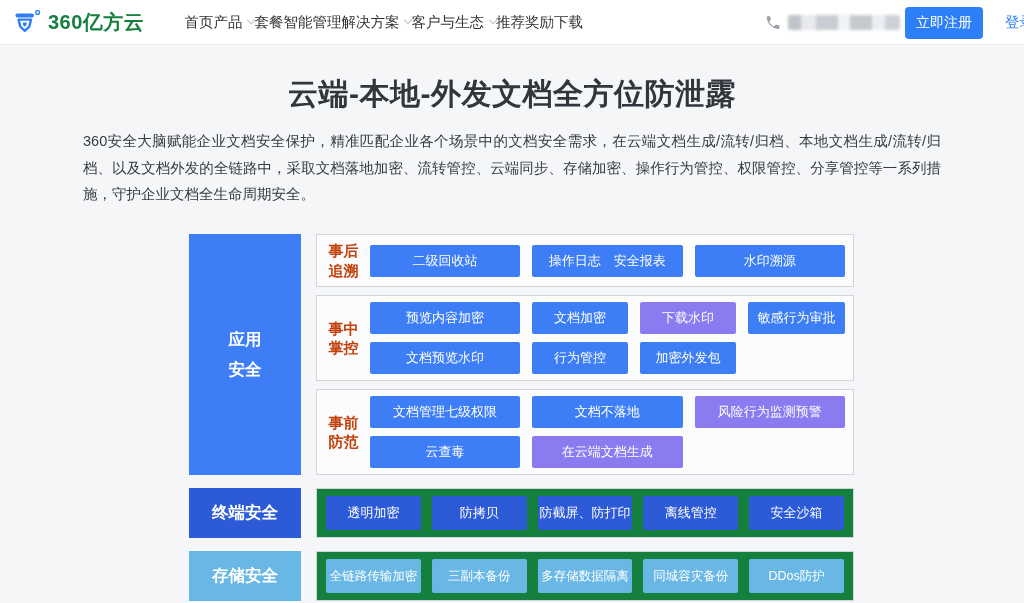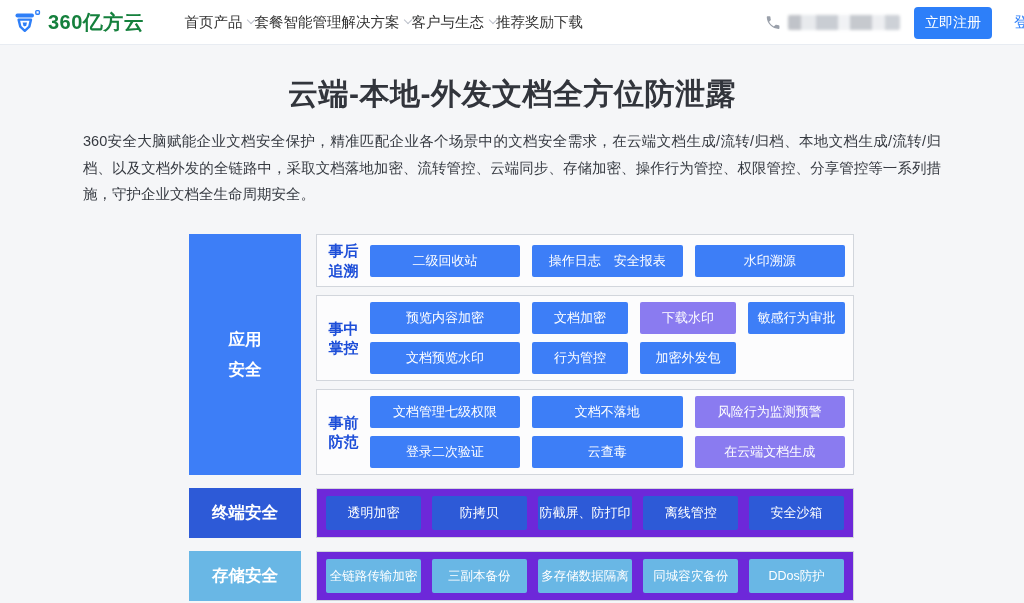--- a/index.html
+++ b/index.html
@@ -28,21 +28,21 @@
     width:112px; height:15px; margin-left:8px; border-radius:2px;
     background:linear-gradient(90deg,
       rgba(140,146,156,.55) 0 13px, rgba(212,216,222,.55) 13px 28px,
       rgba(165,171,181,.6) 28px 50px, rgba(226,229,234,.5) 50px 62px,
       rgba(150,156,166,.55) 62px 84px, rgba(218,221,227,.5) 84px 97px,
       rgba(172,178,188,.6) 97px 112px);
     filter:blur(1.6px);
   }
   .register-btn {
     background:#2d7ff9; color:#fff; font-size:14px; padding:7px 11px;
-    border:none; border-radius:4px; margin-left:14px; cursor:pointer; white-space:nowrap;
+    border:none; border-radius:4px; margin-left:5px; cursor:pointer; white-space:nowrap;
     font-family:inherit;
   }
   .login-link { color:#2d7ff9; font-size:14.5px; margin-left:22px; white-space:nowrap; cursor:pointer; text-decoration:none; }
   
   .hero-title { margin:29px 0 0; text-align:center; font-size:30px; font-weight:700; color:#32353c; letter-spacing:.5px; }
   .hero-desc { width:858px; margin:13px auto 0; font-size:14.5px; line-height:1.84; color:#363a41; text-align:justify; }
   
   .diagram { margin:26px 0 0 189px; width:665px; display:flex; flex-direction:column; gap:13px; }
   .dg-row { display:flex; gap:15px; }
   .cat {
@@ -52,34 +52,34 @@
   }
   .cat-app { background:#3d7ef7; }
   .cat-terminal { background:#2d5ad7; height:50px; }
   .cat-storage { background:#69b7e5; height:50px; }
   .panel-stack { flex:1; display:flex; flex-direction:column; gap:8px; }
   .panel {
     background:#fcfcfd; border:1px solid #d2d6dc;
     display:flex; align-items:center; padding:6px 8px 6px 0;
   }
   .panel-label {
-    width:53px; flex:none; text-align:center; color:#1d4ed8; font-weight:700;
+    width:53px; flex:none; text-align:center; color:#c2410c; font-weight:700;
     font-size:15px; line-height:1.3; white-space:pre-line;
   }
   .fgrid { flex:1; display:grid; gap:8px 12px; }
   .g3 { grid-template-columns:150px 1fr 1fr; }
   .g4 { grid-template-columns:150px 96px 96px 1fr; }
   .fbtn {
     height:32px; display:flex; align-items:center; justify-content:center;
     color:#fff; font-size:13px; border-radius:2px; white-space:nowrap;
   }
   .fbtn.blue { background:#3d7ef7; }
   .fbtn.purple { background:#8a7bf0; }
   .panel-flat {
-    flex:1; background:#6d28d9; border:1px solid #d2d6dc;
+    flex:1; background:#15803d; border:1px solid #d2d6dc;
     display:flex; align-items:center; gap:11px; padding:0 9px; height:50px;
   }
   .panel-flat .fbtn { flex:1; height:34px; }
   .terminal-row .fbtn { background:#2d5ad7; }
   .storage-row .fbtn { background:#69b7e5; font-size:12.5px; }
 </style>
 </head>
 <body>
 
 <header class="navbar">
@@ -172,21 +172,20 @@
           </div>
         </div>
 
         <div class="panel">
           <div class="panel-label">事前
 防范</div>
           <div class="fgrid g3">
             <div class="fbtn blue">文档管理七级权限</div>
             <div class="fbtn blue">文档不落地</div>
             <div class="fbtn purple">风险行为监测预警</div>
-            <div class="fbtn blue">登录二次验证</div>
             <div class="fbtn blue">云查毒</div>
             <div class="fbtn purple">在云端文档生成</div>
           </div>
         </div>
 
       </div>
     </div>
 
     <div class="dg-row terminal-row">
       <div class="cat cat-terminal">终端安全</div>

